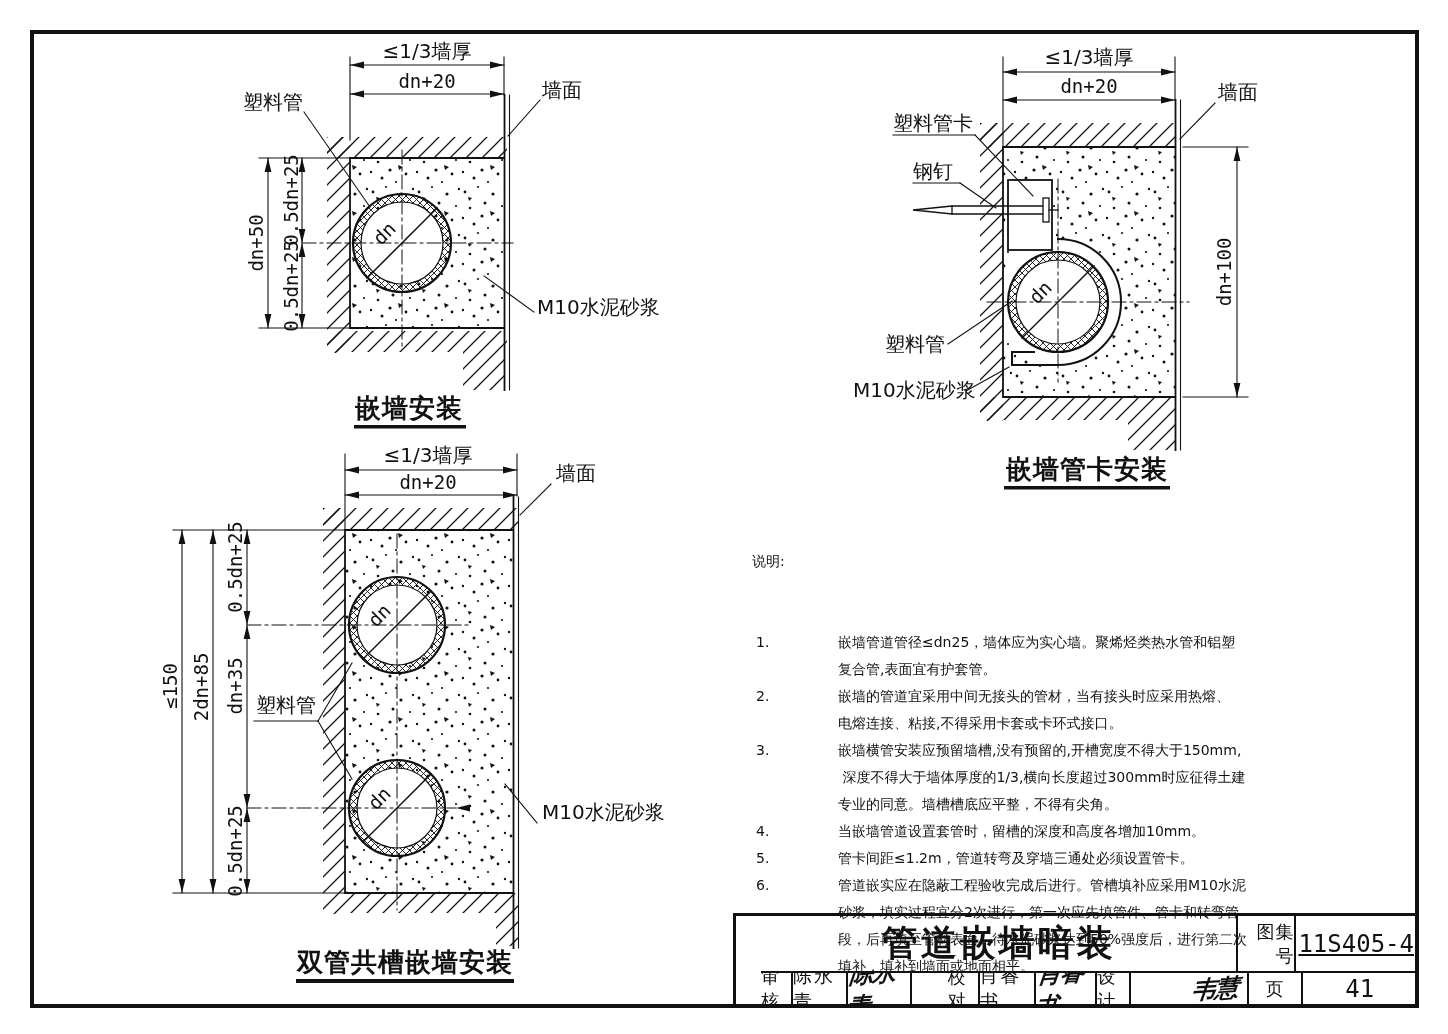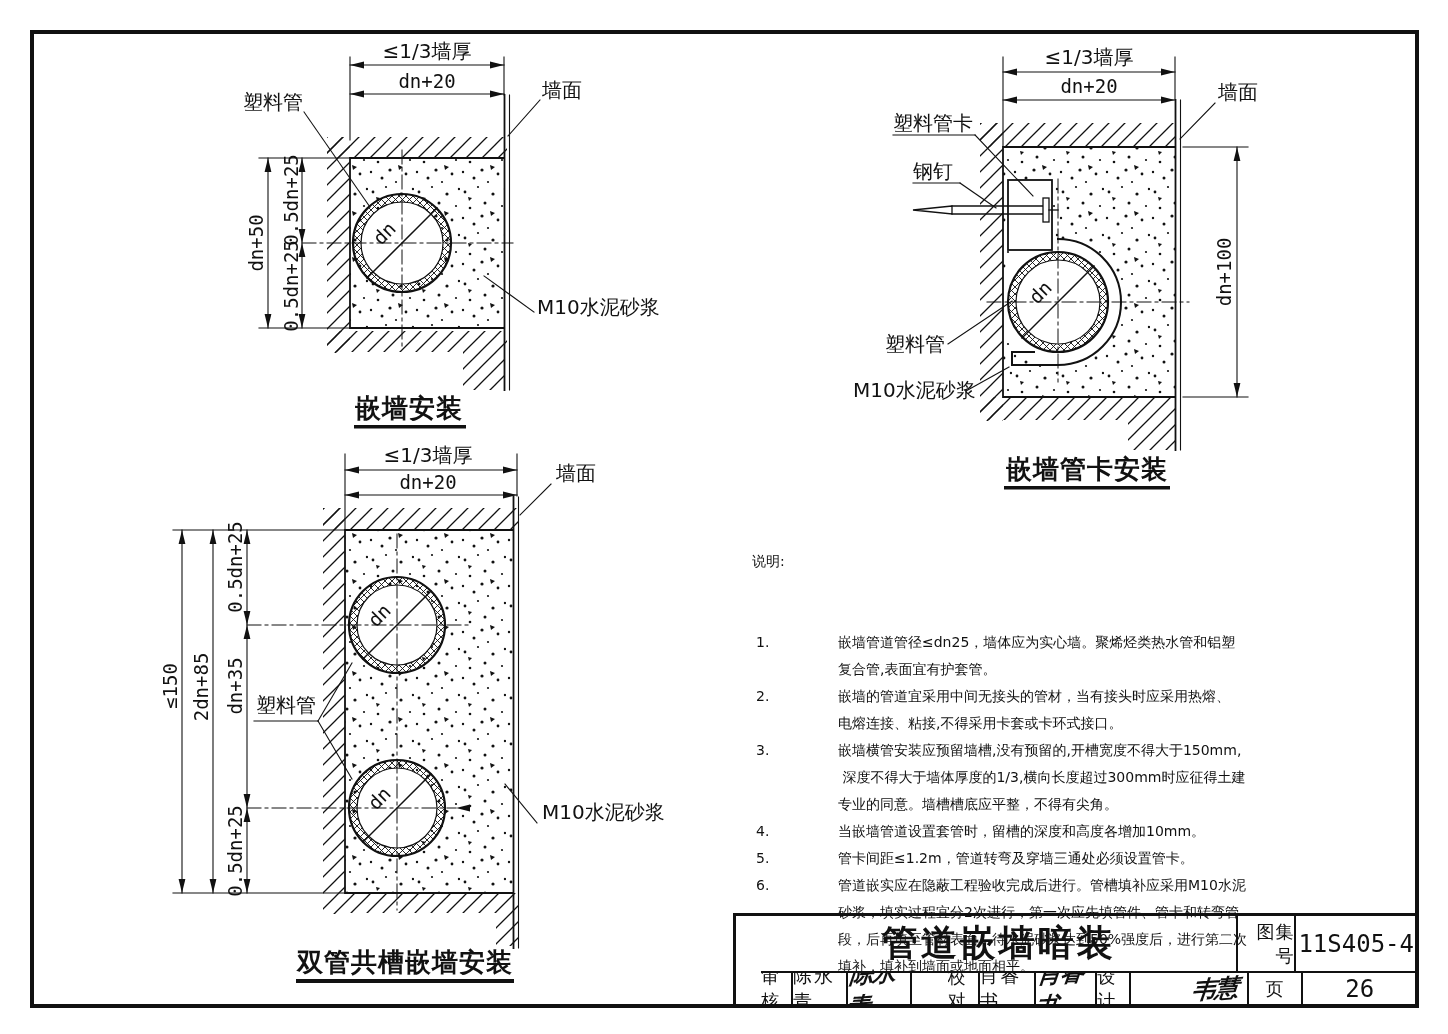--- a/index.html
+++ b/index.html
@@ -299,35 +299,35 @@
 
   <div id="notes">
     <div class="heading">说明:</div>
     <div><div class="nrow"><span class="nnum">1.</span><span class="ntxt">嵌墙管道管径≤dn25，墙体应为实心墙。聚烯烃类热水管和铝塑</span></div><div class="nrow"><span class="nnum"></span><span class="ntxt">复合管,表面宜有护套管。</span></div><div class="nrow"><span class="nnum">2.</span><span class="ntxt">嵌墙的管道宜采用中间无接头的管材，当有接头时应采用热熔、</span></div><div class="nrow"><span class="nnum"></span><span class="ntxt">电熔连接、粘接,不得采用卡套或卡环式接口。</span></div><div class="nrow"><span class="nnum">3.</span><span class="ntxt">嵌墙横管安装应预留墙槽,没有预留的,开槽宽度不得大于150mm,</span></div><div class="nrow"><span class="nnum"></span><span class="ntxt"> 深度不得大于墙体厚度的1/3,横向长度超过300mm时应征得土建</span></div><div class="nrow"><span class="nnum"></span><span class="ntxt">专业的同意。墙槽槽底应平整，不得有尖角。</span></div><div class="nrow"><span class="nnum">4.</span><span class="ntxt">当嵌墙管道设置套管时，留槽的深度和高度各增加10mm。</span></div><div class="nrow"><span class="nnum">5.</span><span class="ntxt">管卡间距≤1.2m，管道转弯及穿墙三通处必须设置管卡。</span></div><div class="nrow"><span class="nnum">6.</span><span class="ntxt">管道嵌实应在隐蔽工程验收完成后进行。管槽填补应采用M10水泥</span></div><div class="nrow"><span class="nnum"></span><span class="ntxt">砂浆，填实过程宜分2次进行，第一次应先填管件、管卡和转弯管</span></div><div class="nrow"><span class="nnum"></span><span class="ntxt">段，后再填至管材表面，待水泥砂浆达到50%强度后，进行第二次</span></div><div class="nrow"><span class="nnum"></span><span class="ntxt">填补，填补到墙面或地面相平。</span></div></div>
   </div>
 
   <div id="tblock">
     <div class="tbrow row1">
       <div class="tbcell maintitle" style="width:495px;">管道嵌墙暗装</div>
       <div class="tbcell tlabel" style="width:60px;text-align:right;">图集号</div>
-      <div class="tbcell tnum" style="width:124px;border-right:none;">11S405-4</div>
+      <div class="tbcell tnum" style="width:124px;border-right:none;text-decoration:underline;">11S405-4</div>
     </div>
     <div class="tbrow row2">
       <div class="tbcell tlabel" style="width:35px;">审核</div>
       <div class="tbcell tname" style="width:60px;">陈永青</div>
       <div class="tbcell" style="width:70px;">
           <span class="sig">陈永青</span>
         </div>
       <div class="tbcell tlabel" style="width:35px;margin-left:36px;">校对</div>
       <div class="tbcell tname" style="width:62px;">肖睿书</div>
       <div class="tbcell" style="width:67px;">
           <span class="sig">肖睿书</span>
         </div>
       <div class="tbcell tlabel" style="width:37px;">设计</div>
       <div class="tbcell tname" style="width:58px;margin-top:38px;">韦 慧</div>
       <div class="tbcell" style="width:71px;">
           <span class="sig">韦慧</span>
         </div>
       <div class="tbcell tlabel" style="width:60px;">页</div>
-      <div class="tbcell tnum" style="width:124px;border-right:none;">26</div>
+      <div class="tbcell tnum" style="width:124px;border-right:none;">41</div>
     </div>
   </div>
 </div>
 
 </body></html>

